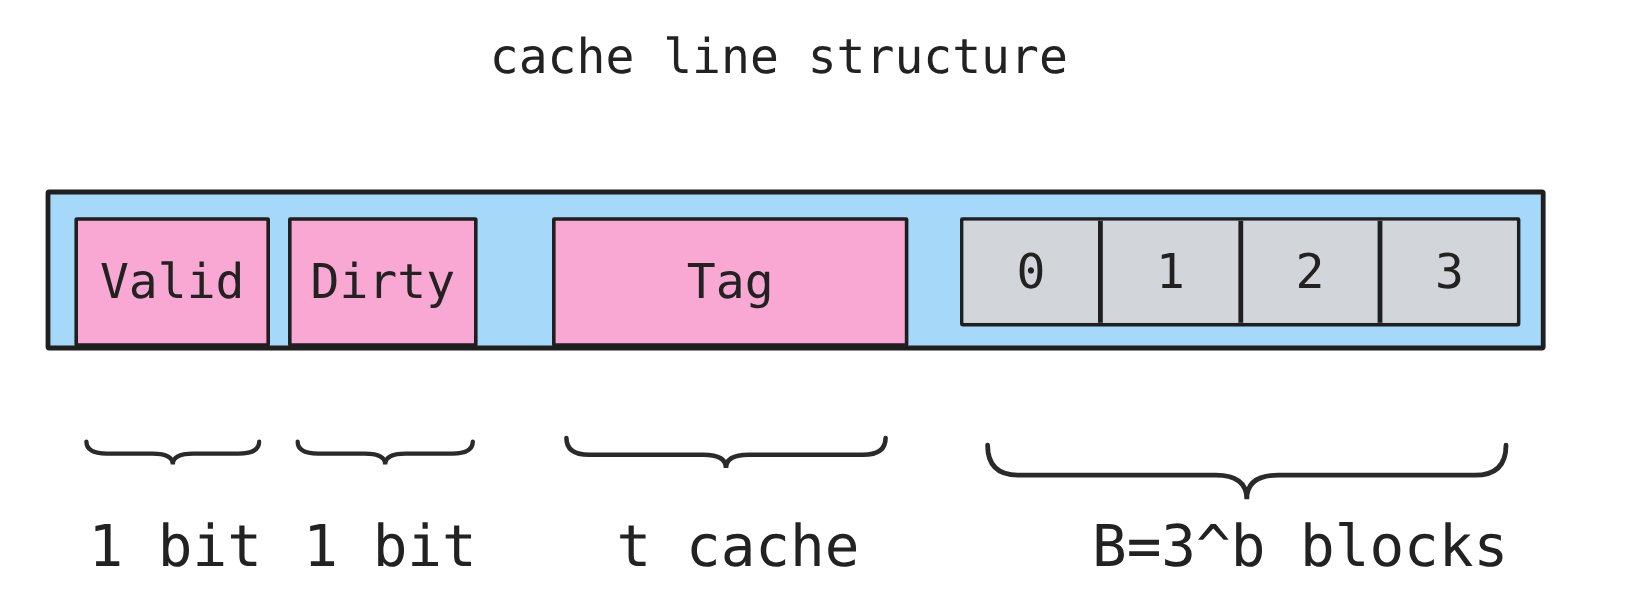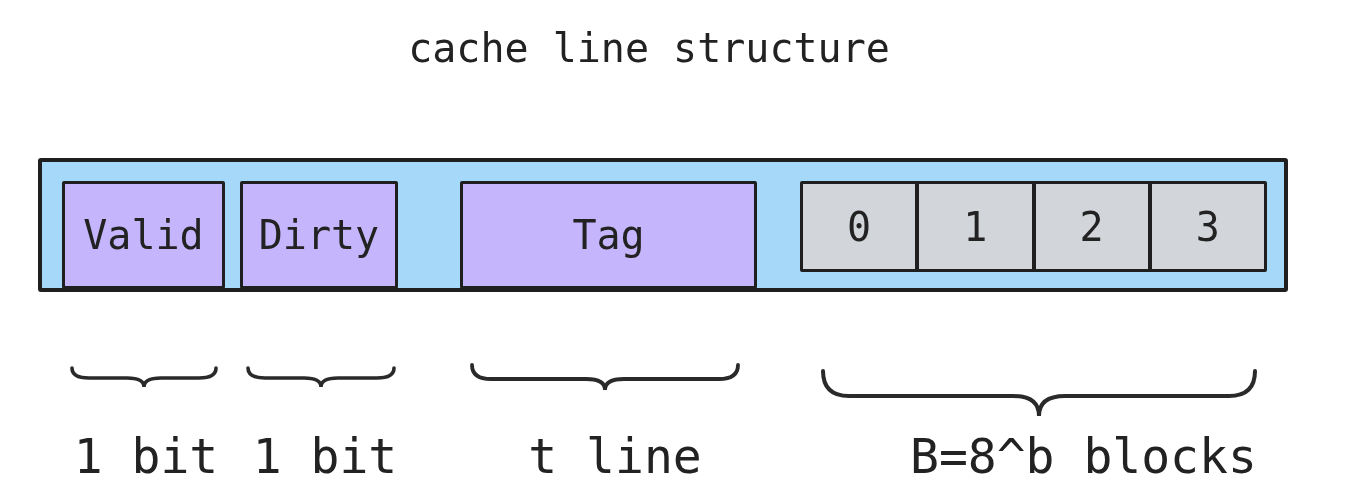--- a/index.html
+++ b/index.html
@@ -36,21 +36,21 @@
     box-sizing: border-box;
     background: var(--line-fill, #a6d8fa);
     border: 4px solid var(--border-col, #1f1f1f);
     border-radius: 3px;
   }
   .field-box {
     position: absolute;
     top: 181px;
     height: 108px;
     box-sizing: border-box;
-    background: #c4b5fd;
+    background: #f9a8d4;
     border: 3px solid var(--border-col, #1f1f1f);
     border-radius: 2px;
     display: flex;
     align-items: center;
     justify-content: center;
     font-size: 40px;
     line-height: 1;
     white-space: pre;
   }
   .field-valid { left: 62px;  width: 163px; }
@@ -143,17 +143,17 @@
   <div class="brace brace-blocks">
     <svg width="438" height="54" viewBox="0 0 438 54" aria-hidden="true">
       <path d="M 3,5 Q 3,30 29,30 L 193,30 Q 219,30 219,50 Q 219,30 245,30 L 409,30 Q 435,30 435,5" fill="none" stroke="currentColor" stroke-width="4" stroke-linecap="round"></path>
     </svg>
   </div>
 
   <div class="annotation ann-valid">1 bit</div>
 
   <div class="annotation ann-dirty">1 bit</div>
 
-  <div class="annotation ann-tag">t line</div>
+  <div class="annotation ann-tag">t cache</div>
 
-  <div class="annotation ann-blocks">B=8^b blocks</div>
+  <div class="annotation ann-blocks">B=3^b blocks</div>
 
 </div>
 
 </body></html>

